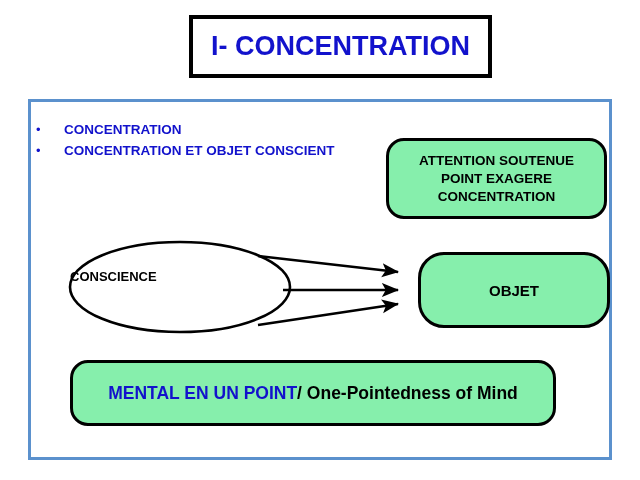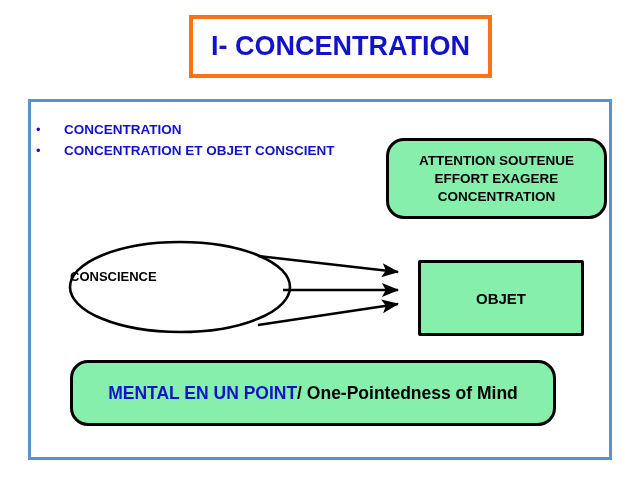--- a/index.html
+++ b/index.html
@@ -16,21 +16,21 @@
     overflow: hidden;
   }
 
   
   #title-box {
     position: absolute;
     left: 189px;
     top: 15px;
     width: 303px;
     height: 63px;
-    border: 4px solid #f97316;
+    border: 4px solid #000000;
     background: #ffffff;
     box-sizing: border-box;
     display: flex;
     align-items: center;
     justify-content: center;
   }
   #title-text {
     color: #1212CC;
     font-size: 27px;
     font-weight: bold;
@@ -99,24 +99,23 @@
   #attention-text {
     color: #000000;
     font-size: 13.5px;
     font-weight: bold;
     line-height: 18px;
   }
 
   #objet-box {
     left: 418px;
     top: 252px;
-    width: 166px;
+    width: 192px;
     height: 76px;
-    border-radius: 2px;
-    margin-top: 8px;
+    border-radius: 26px;
   }
   #objet-text {
     color: #000000;
     font-size: 15px;
     font-weight: bold;
   }
 
   #mental-box {
     left: 70px;
     top: 360px;
@@ -173,21 +172,21 @@
     </div>
     <div class="bullet-row">
       <span class="bullet-dot">•</span>
       <span class="bullet-label">CONCENTRATION ET OBJET CONSCIENT</span>
     </div>
   </div>
 
   <div class="rbox" id="attention-box">
     <div id="attention-text">
       <div>ATTENTION SOUTENUE</div>
-      <div>EFFORT EXAGERE</div>
+      <div>POINT EXAGERE</div>
       <div>CONCENTRATION</div>
     </div>
   </div>
 
   <svg id="diagram-svg" viewBox="0 0 640 480">
     <defs>
       <marker id="arrowhead" markerWidth="7" markerHeight="7" refX="6.2" refY="3" orient="auto" markerUnits="strokeWidth">
         <path d="M0,0.3 L6.6,3 L0,5.7 L1.5,3 Z" fill="#000000"></path>
       </marker>
     </defs>

